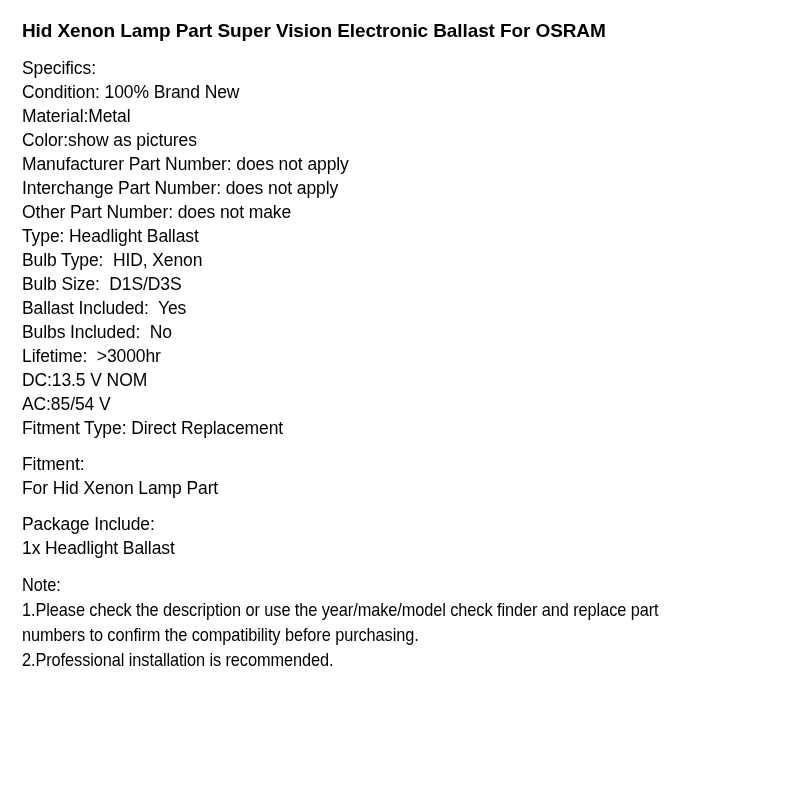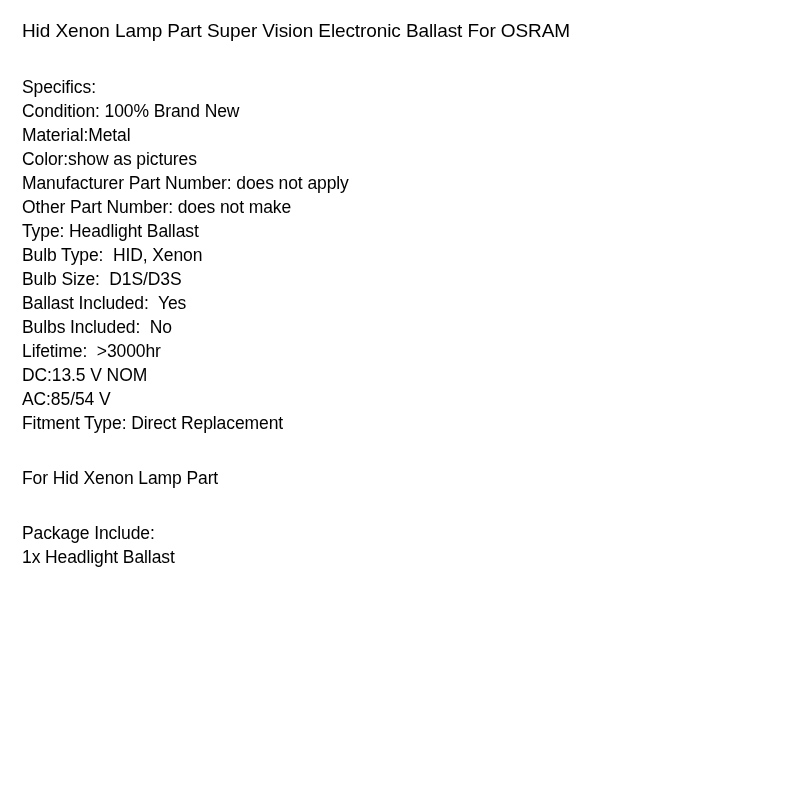--- a/index.html
+++ b/index.html
@@ -17,27 +17,27 @@
     width: 800px;
     height: 800px;
     padding: 18px 22px 0 22px;
     font-family: "Liberation Sans", "DejaVu Sans", sans-serif;
     color: #000000;
     background: #ffffff;
   }
   .title {
     margin: 0;
     font-size: 19px;
-    font-weight: 400;
+    font-weight: 700;
     line-height: 26px;
     white-space: pre-wrap;
     letter-spacing: -0.1px;
   }
   .section {
-    margin-top: 31px;
+    margin-top: 12px;
   }
   .line {
     font-size: 17.5px;
     line-height: 24px;
     white-space: pre-wrap;
     letter-spacing: -0.1px;
   }
   
   .section.condensed .line {
     font-size: 19px;
@@ -53,32 +53,40 @@
 
 <main class="page">
   <h1 class="title">Hid Xenon Lamp Part Super Vision Electronic Ballast For OSRAM</h1>
   <div id="sections">
       <section class="section">
         <div class="line">Specifics:</div>
         <div class="line">Condition: 100% Brand New</div>
         <div class="line">Material:Metal</div>
         <div class="line">Color:show as pictures</div>
         <div class="line">Manufacturer Part Number: does not apply</div>
+        <div class="line">Interchange Part Number: does not apply</div>
         <div class="line">Other Part Number: does not make</div>
         <div class="line">Type: Headlight Ballast</div>
         <div class="line">Bulb Type:&nbsp; HID, Xenon</div>
         <div class="line">Bulb Size:&nbsp; D1S/D3S</div>
         <div class="line">Ballast Included:&nbsp; Yes</div>
         <div class="line">Bulbs Included:&nbsp; No</div>
         <div class="line">Lifetime:&nbsp; &gt;3000hr</div>
         <div class="line">DC:13.5 V NOM</div>
         <div class="line">AC:85/54 V</div>
         <div class="line">Fitment Type: Direct Replacement</div>
       </section>
       <section class="section">
+        <div class="line">Fitment:</div>
         <div class="line">For Hid Xenon Lamp Part</div>
       </section>
       <section class="section">
         <div class="line">Package Include:</div>
         <div class="line">1x Headlight Ballast</div>
       </section>
+      <section class="section condensed">
+        <div class="line">Note:</div>
+        <div class="line">1.Please check the description or use the year/make/model check finder and replace part</div>
+        <div class="line">numbers to confirm the compatibility before purchasing.</div>
+        <div class="line">2.Professional installation is recommended.</div>
+      </section>
     </div>
 </main>
 
 </body></html>

